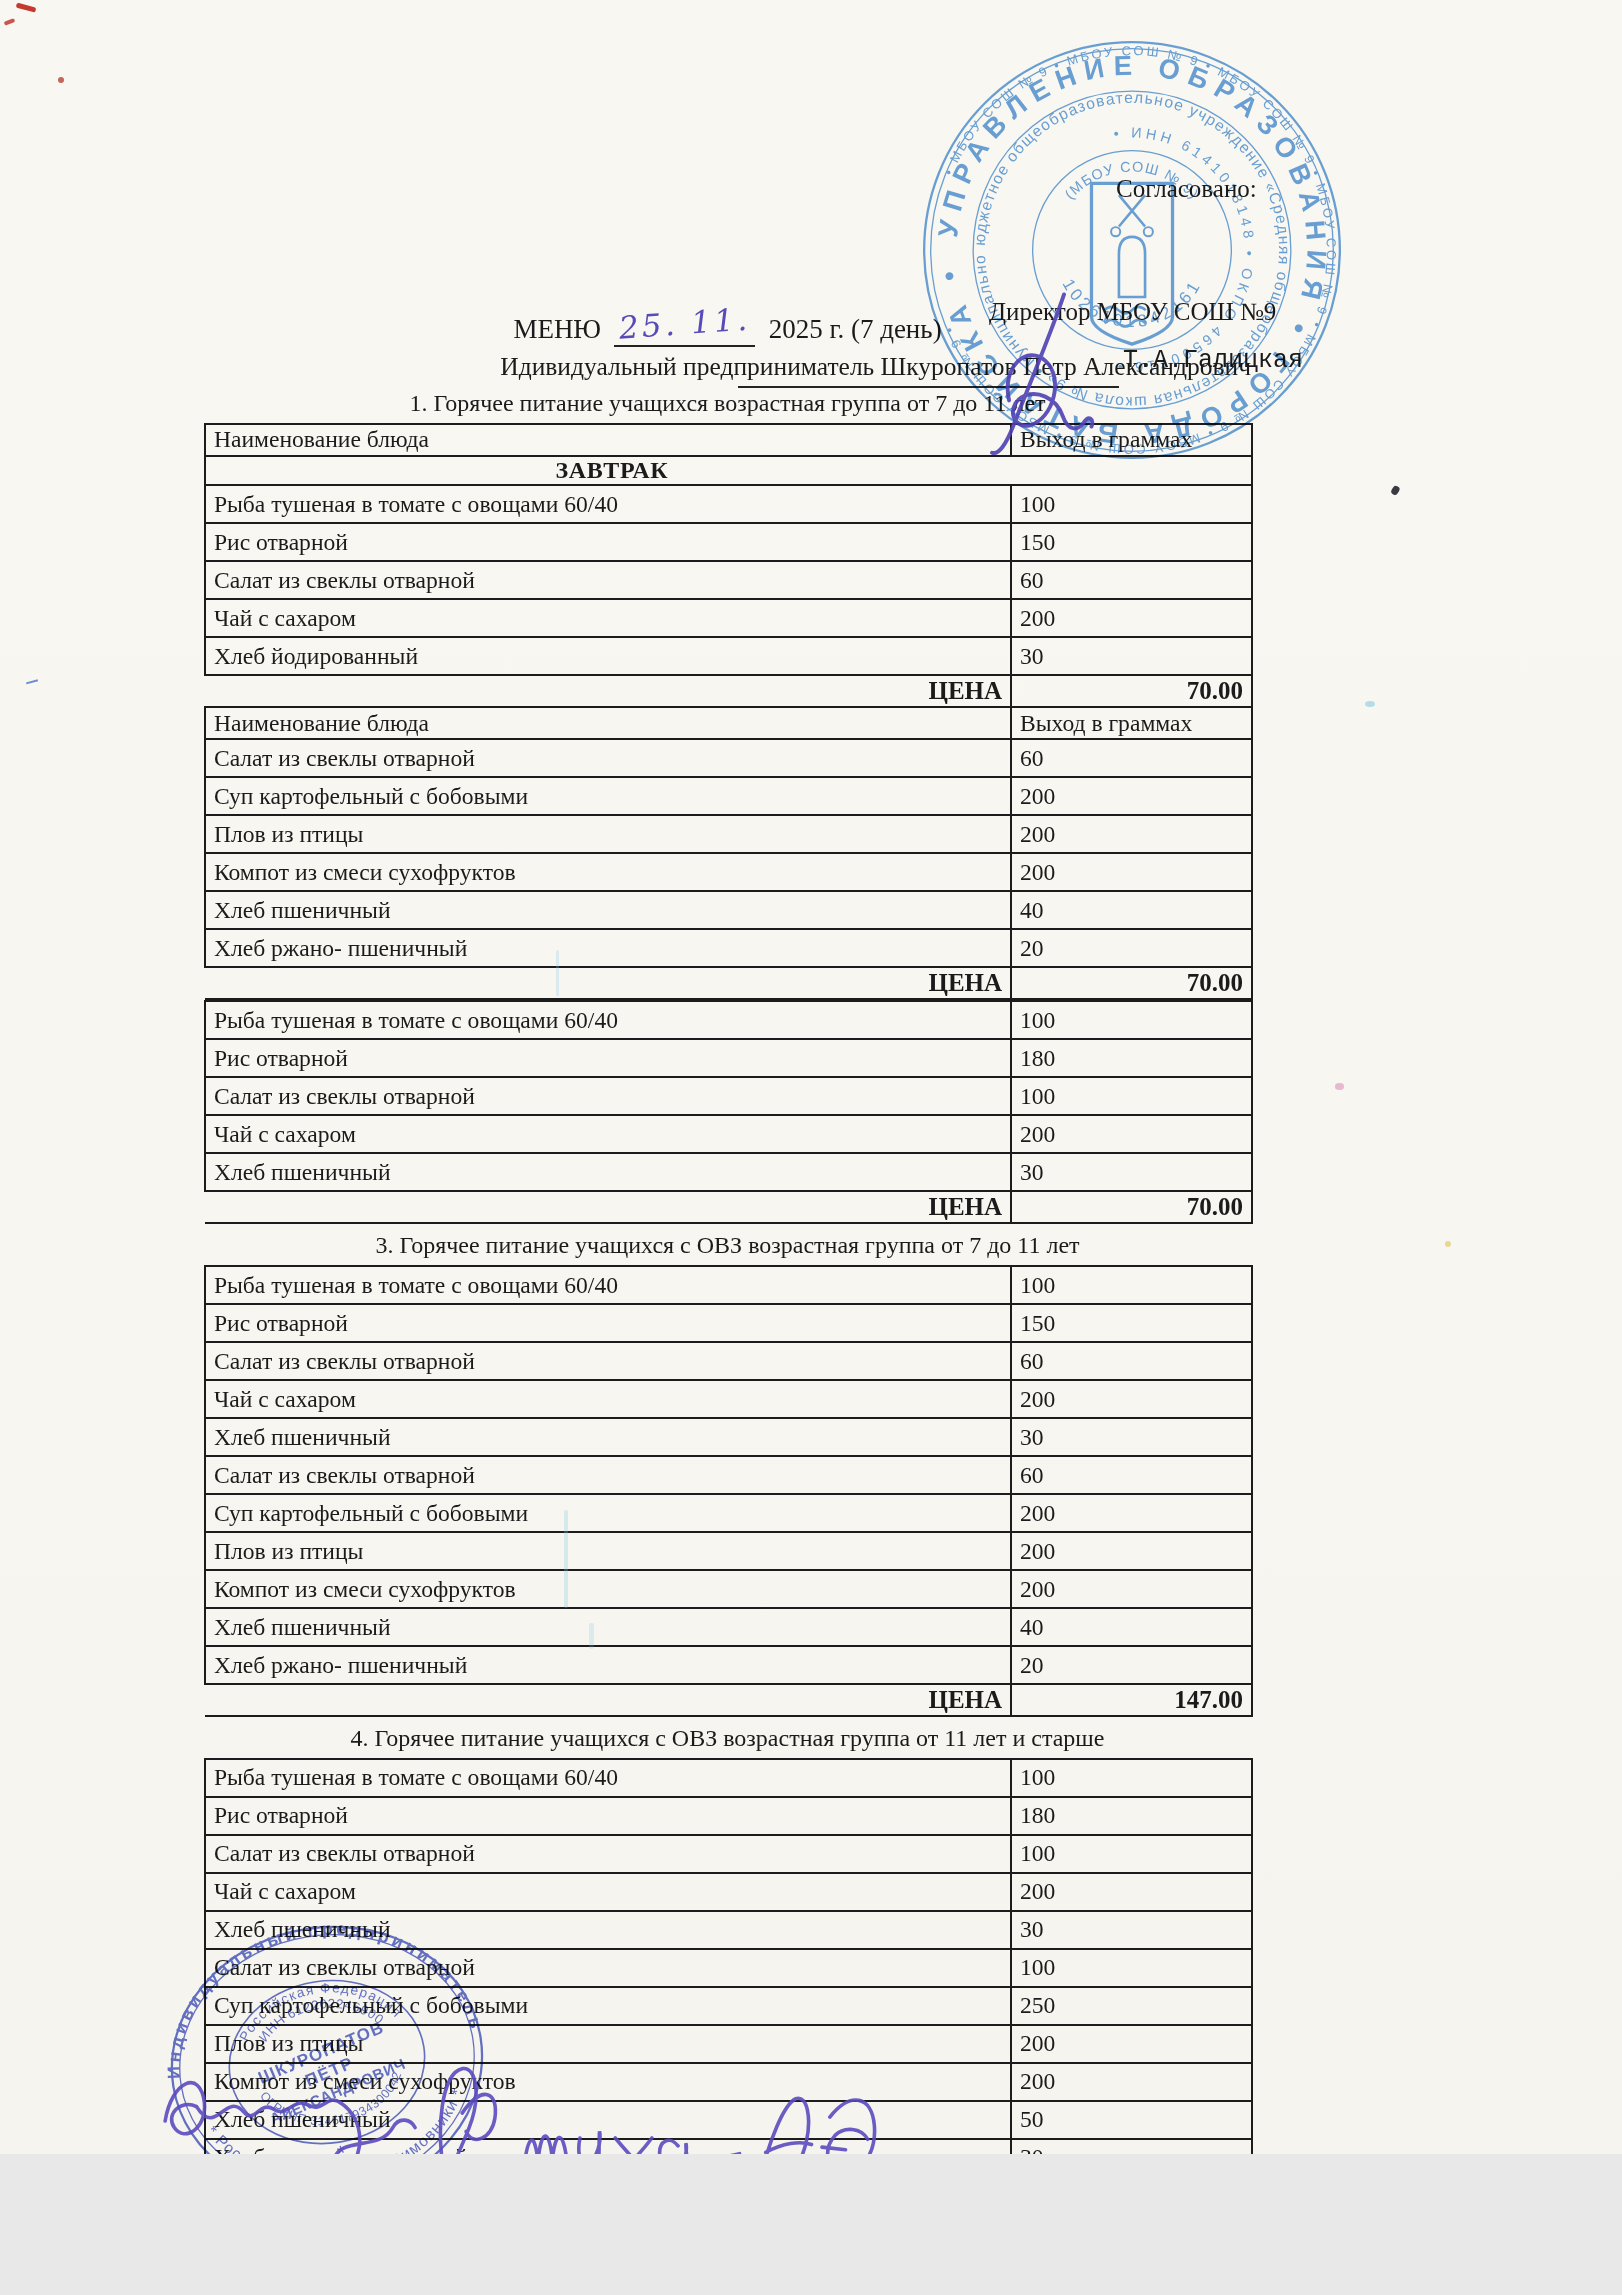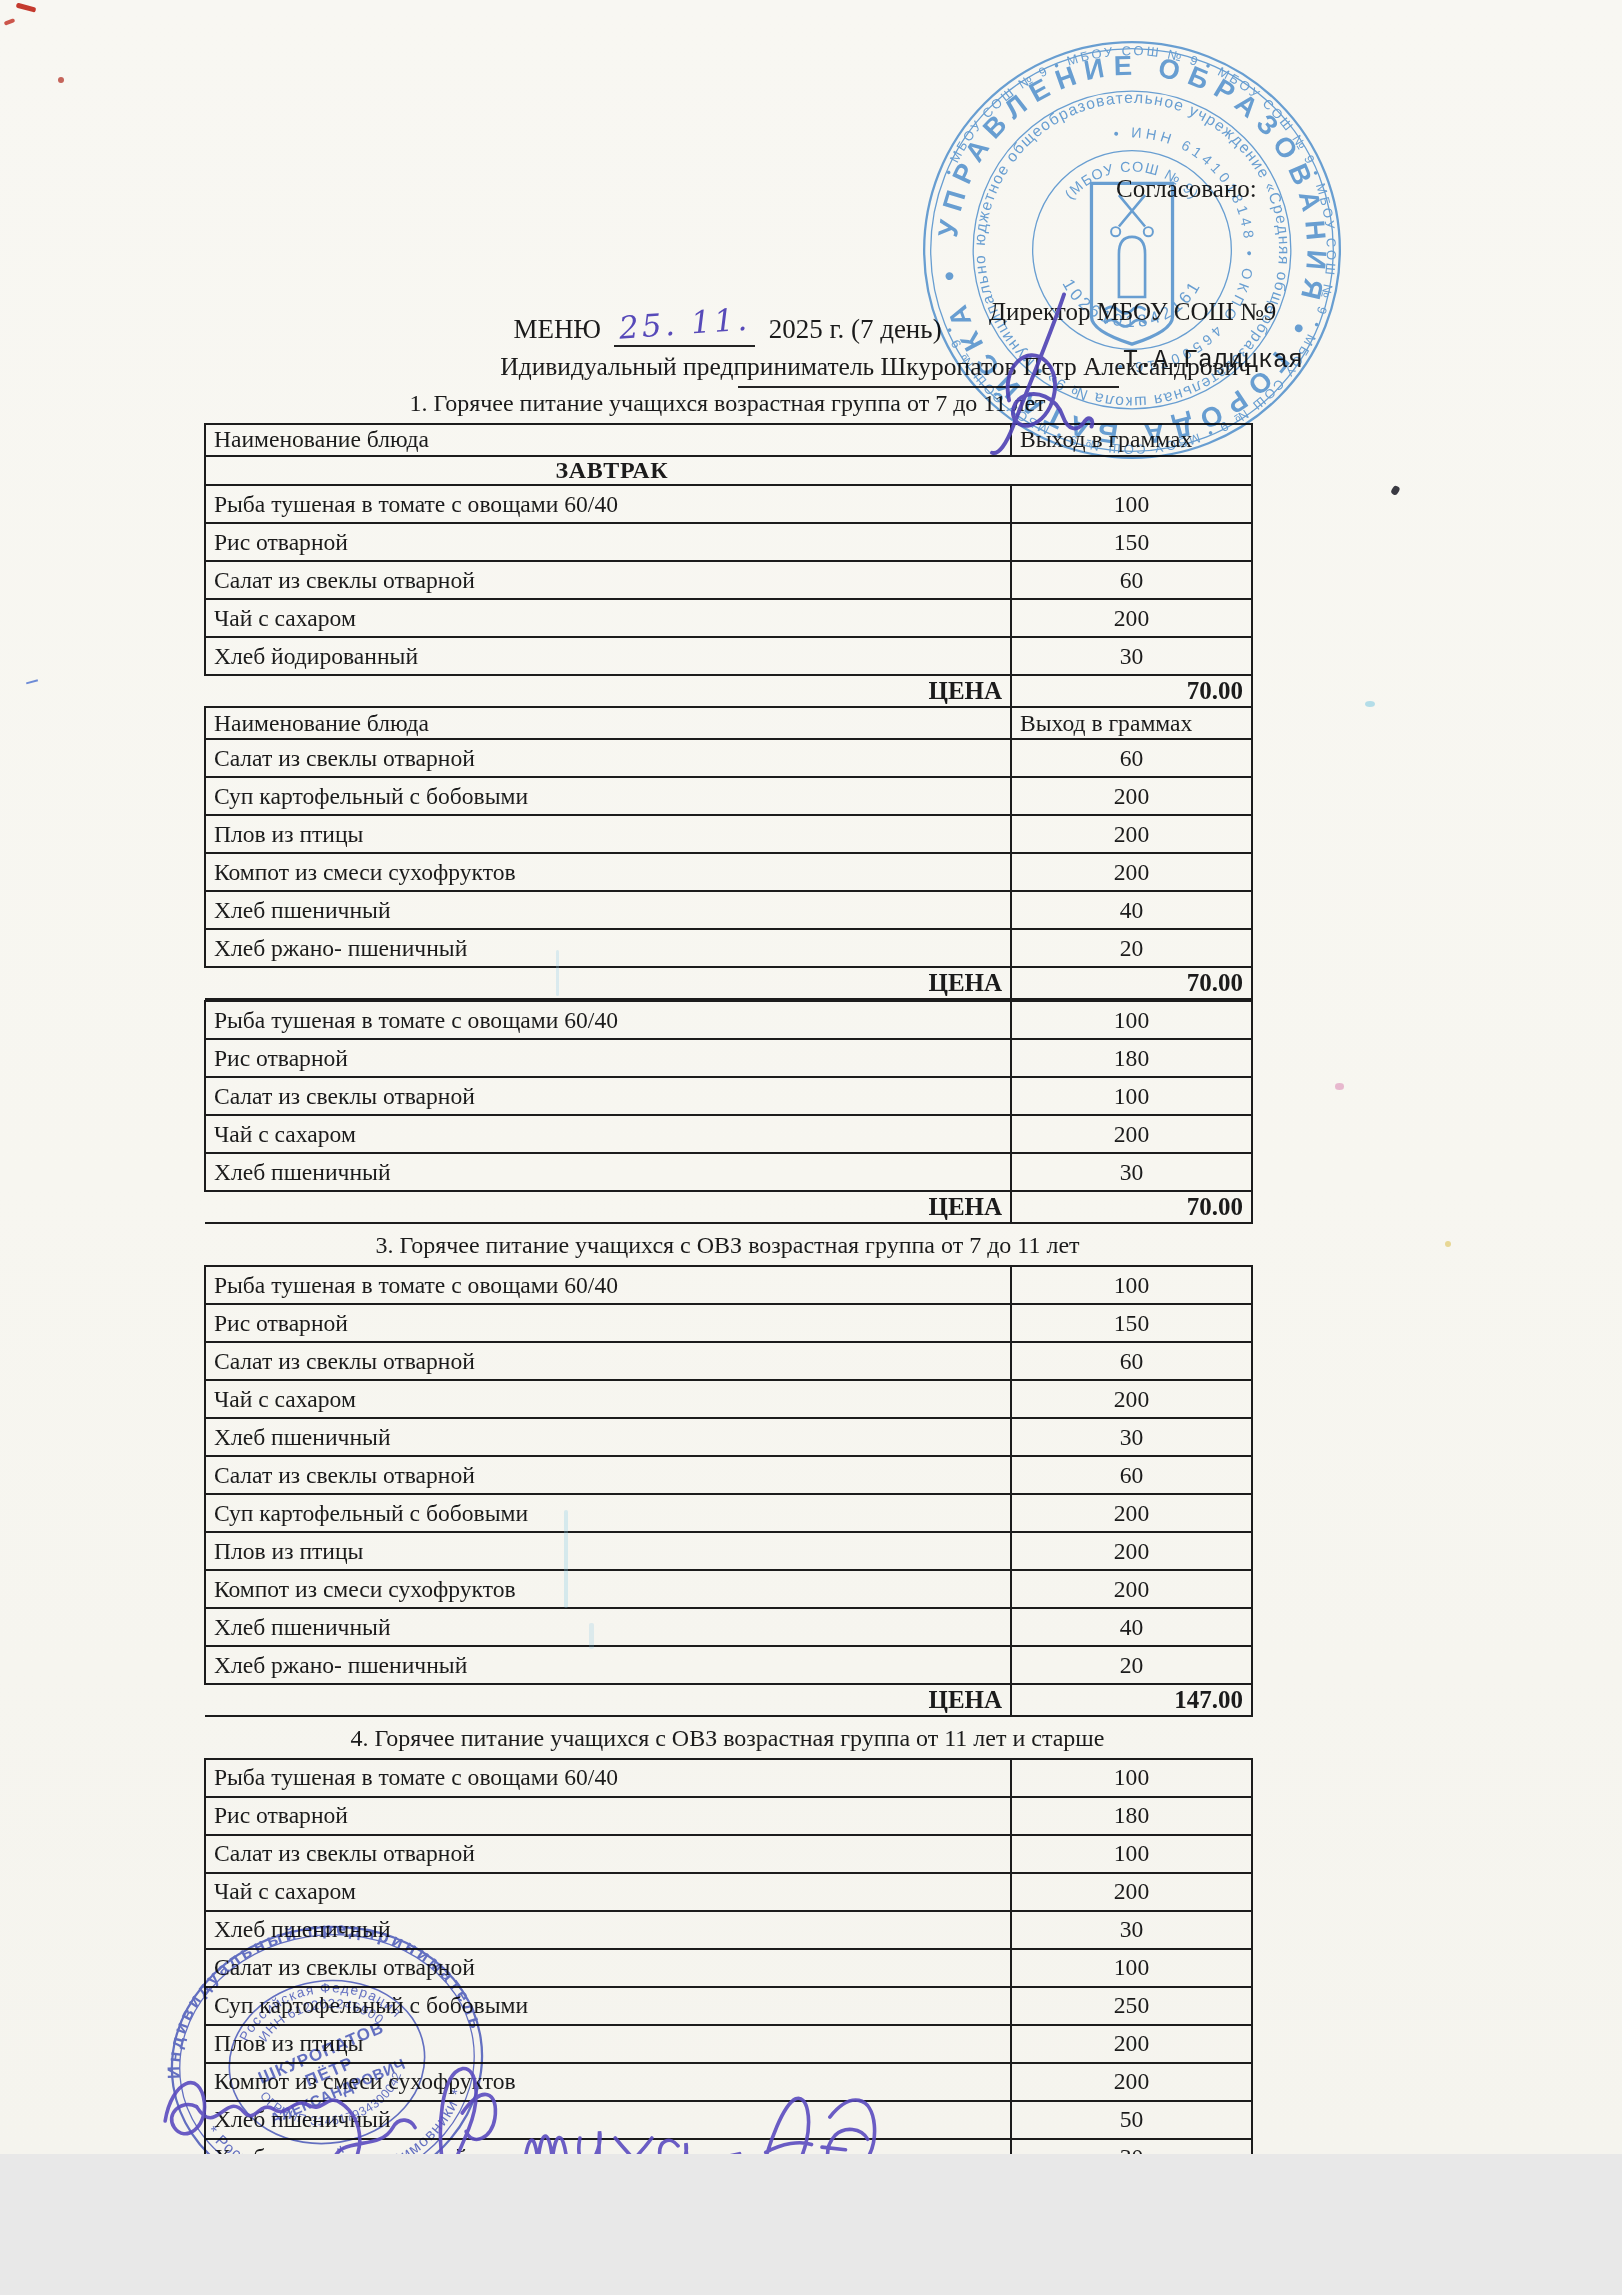--- a/index.html
+++ b/index.html
@@ -21,21 +21,21 @@
   .menu-table{border-collapse:collapse; width:1047px; table-layout:fixed;}
   .menu-table col.c1{width:806px;} .menu-table col.c2{width:241px;}
   .menu-table td{
     border:2px solid #1c1c1c; border-top-width:2.6px; border-bottom-width:2.6px;
     font-size:23.6px; padding:0 7.9px; line-height:1.05; white-space:nowrap; overflow:hidden;
   }
   tr.item td{height:36px;}
   tr.cols-header td{height:30px;}
   tr.meal td{height:27.5px; font-weight:bold; font-size:24px; text-align:center; padding-right:241px; letter-spacing:0.7px;}
   tr.price td{height:30px; font-weight:bold; font-size:25px;margin-top:8px;}
-  td.grams{text-align:center;}
+  td.grams{}
   td.price-label{text-align:right; border-left:none;}
   td.price-value{text-align:right;}
   .abs{position:absolute; z-index:3; white-space:nowrap;}
   .approve-label{left:1116px; top:175px; font-size:25px;}
   .approve-director{left:989px; top:298px; font-size:25px;}
   .approve-name{left:1123px; top:346px; font-size:25px;font-family:Liberation Mono, monospace;}
   .approve-line{left:738px; top:386px; width:381px; height:0; border-top:2px solid #242424;}
   .stamp{position:absolute; mix-blend-mode:multiply; z-index:5;}
   .stamp-school{left:915px; top:33px; opacity:.82;}
   .stamp-ip{left:145px; top:1905px; opacity:.85; transform:rotate(-9deg);}

